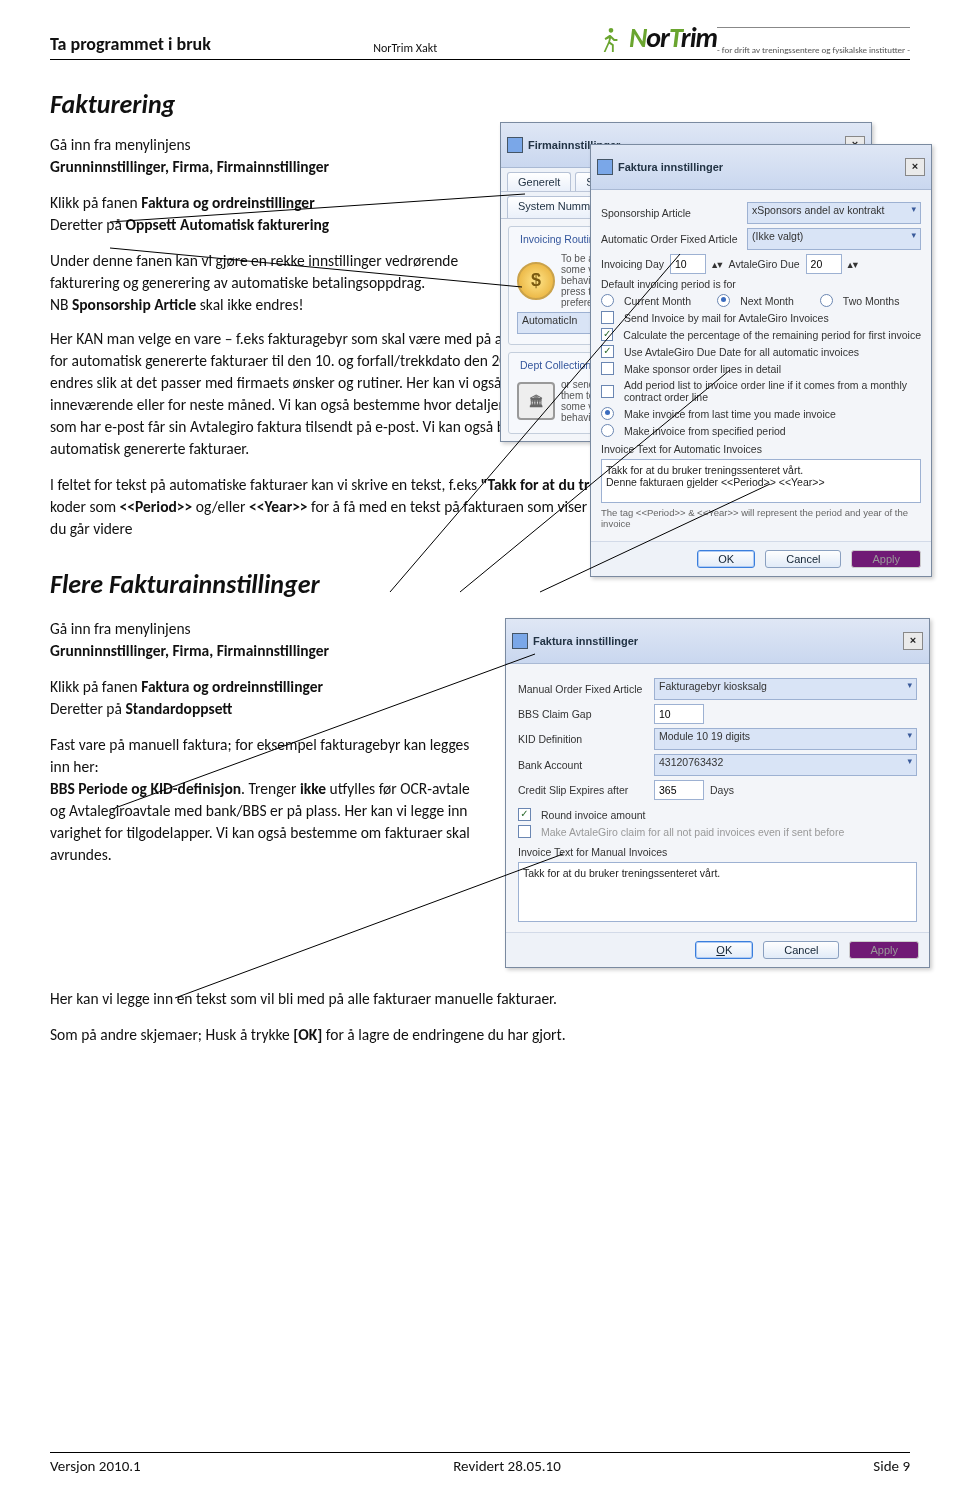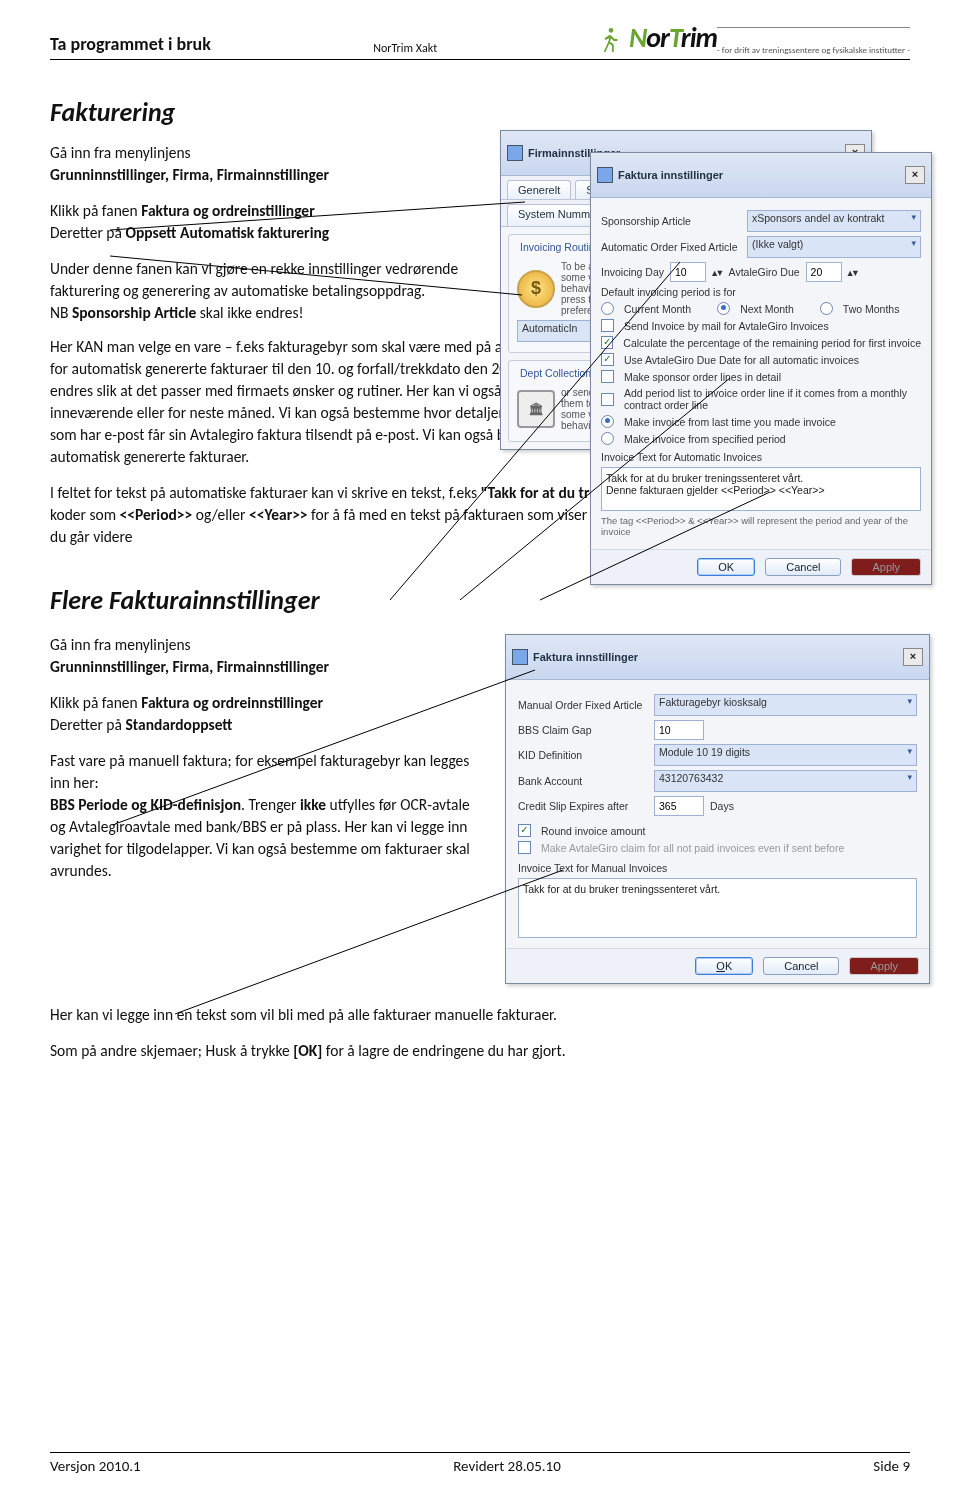--- a/index.html
+++ b/index.html
@@ -6,21 +6,21 @@
 .page{width:960px;min-height:1497px;margin:0 auto;position:relative;box-sizing:border-box;padding:20px 50px 60px 50px}
 .header{display:flex;align-items:flex-end;justify-content:space-between;border-bottom:1.5px solid #000;padding-bottom:4px}
 .header .hl{font-weight:700;font-size:18px}
 .header .hc{font-weight:400;font-size:12px}
 .logo{display:flex;flex-direction:row;align-items:flex-end}
 .logo-main{font-size:28px;font-weight:700;font-style:italic;color:#111;letter-spacing:-1px}
 .logo-main .N{color:#6aa52f}
 .logo-sub{font-size:9px;color:#555;border-top:1px solid #888;padding-top:16px}
 .runner{display:inline-block;width:22px;height:28px;margin-right:2px;vertical-align:middle}
 
-.section-title{font-size:26px;font-style:italic;font-weight:700;margin:36px 0 14px 0}
+.section-title{font-size:26px;font-style:italic;font-weight:700;margin:28px 0 14px 0}
 .body-text{font-size:15.5px;line-height:1.42}
 .body-text p{margin:0 0 14px 0}
 .bold{font-weight:700}
 
 .layout-top{position:relative}
 .left-col{width:420px}
 .screenshot1{position:absolute;right:-20px;top:-12px;width:430px}
 .screenshot2{position:absolute;right:-20px;top:0;width:425px}
 
 .win{border:1px solid #7a8aa0;background:#f3f5f9;font-family:Tahoma,Arial,sans-serif;font-size:11px;color:#222;box-shadow:2px 2px 4px rgba(0,0,0,0.2)}
@@ -39,21 +39,21 @@
 .sel{border:1px solid #9db1d2;background:#d9e4f6;padding:1px 4px;font-size:10.5px;height:18px;display:flex;}
 .sel .arrow{margin-left:auto;font-size:9px;color:#3a5a9a}
 .radio,.chk{width:11px;height:11px;border:1px solid #6a86b2;display:inline-block;vertical-align:middle;margin-right:4px;background:#fff}
 .radio{border-radius:50%}
 .radio.on::after{content:"";display:block;width:5px;height:5px;background:#3b6cbf;border-radius:50%;margin:2px auto}
 .chk.on::after{content:"✓";display:block;font-size:10px;line-height:9px;text-align:center;color:#2d6a2d}
 .txt{border:1px solid #9db1d2;background:#fff;padding:4px;font-size:10.5px}
 .btnrow{display:flex;justify-content:flex-end;gap:10px;padding:8px 10px;border-top:1px solid #d2dae8;background:#eef2f8}
 .btn{border:1px solid #8aa0c0;background:linear-gradient(#fefefe,#e1ebf8);padding:2px 20px;border-radius:3px;font-size:11px;color:#123}
 .btn.def{border:1px solid #3a7edc;box-shadow:0 0 0 1px #aecbf5 inset}
-.btn.dis{color:#999;background:#7f1d1d;border-color:#ccc}
+.btn.dis{color:#999;background:#701a75;border-color:#ccc}
 .side-icon{width:34px;height:34px;border-radius:50%;background:radial-gradient(#ffe58a,#e5a82e);border:2px solid #caa24a;display:flex;align-items:center;justify-content:center;color:#7a5a10;font-weight:700;font-size:18px}
 .side-icon.bank{background:#eee;border:2px solid #999;color:#666;border-radius:4px;font-size:12px}
 
 .arrow-line{position:absolute;pointer-events:none;overflow:visible}
 
 .footer{position:absolute;left:50px;right:50px;bottom:22px;border-top:1.5px solid #000;padding-top:4px;display:flex;justify-content:space-between;font-size:15px}
 
 .win-stack{position:relative}
 .win-back{position:relative}
 .win-front{position:absolute;left:90px;top:22px;width:340px}

